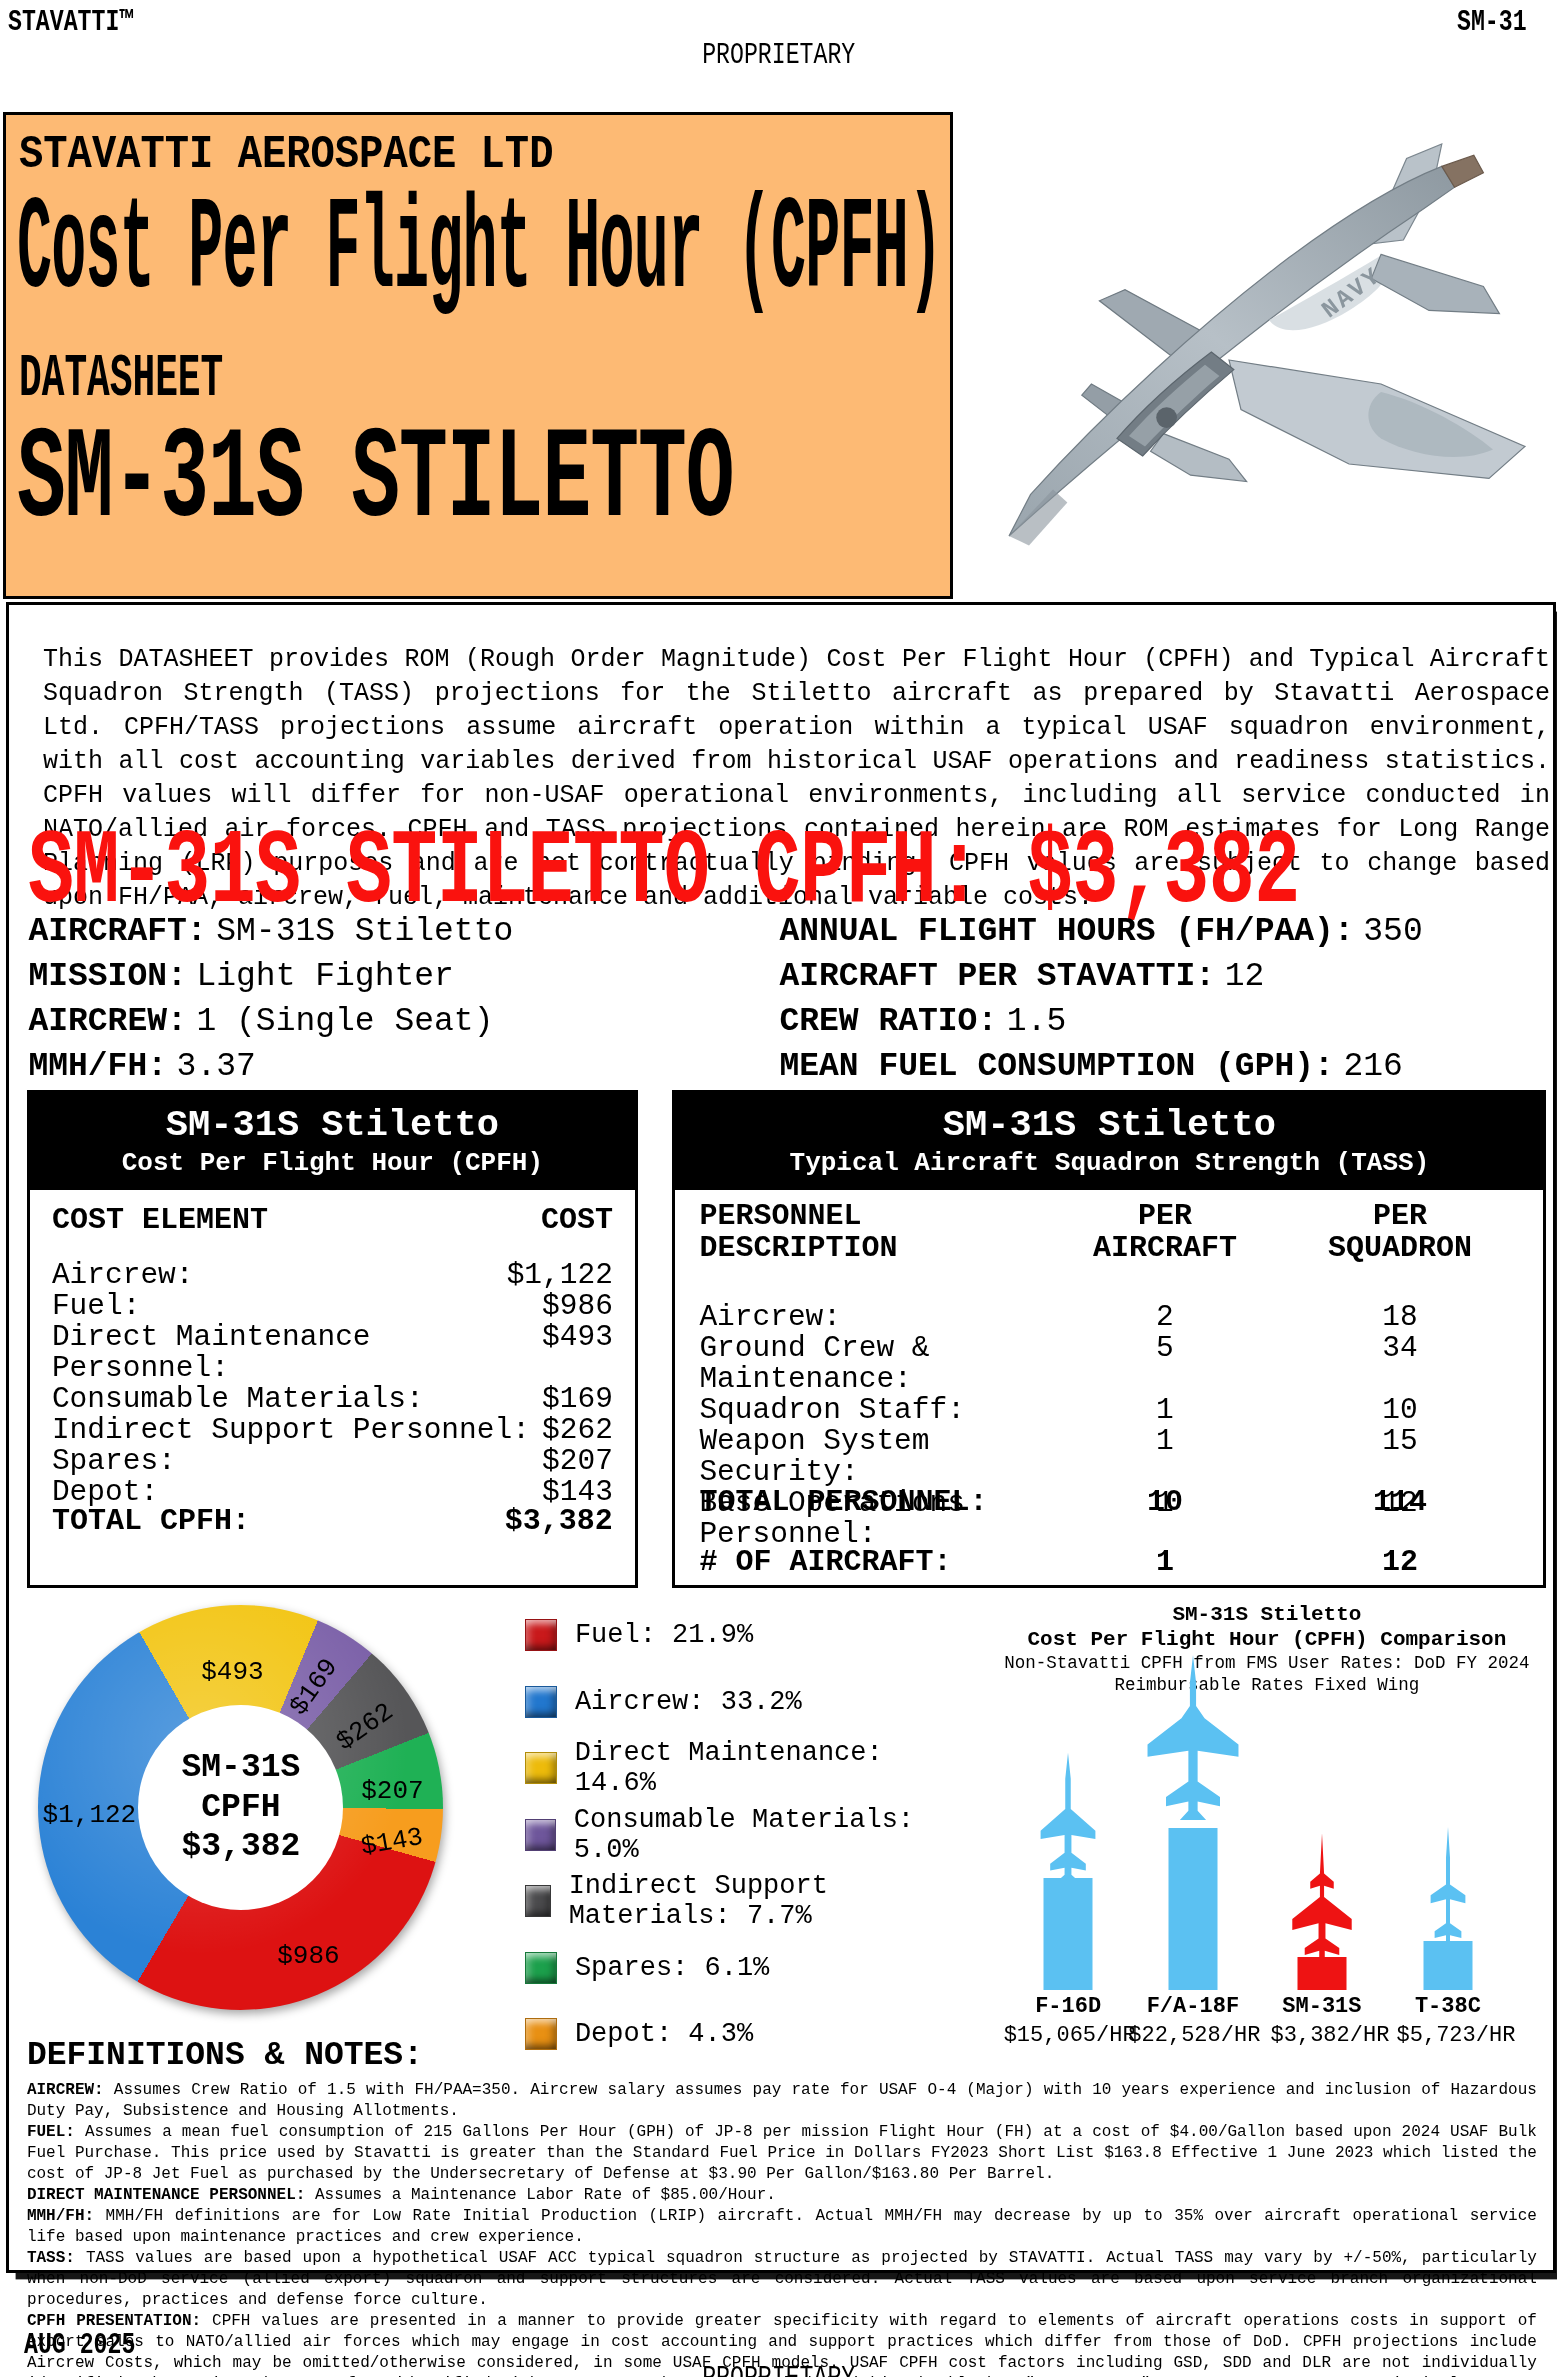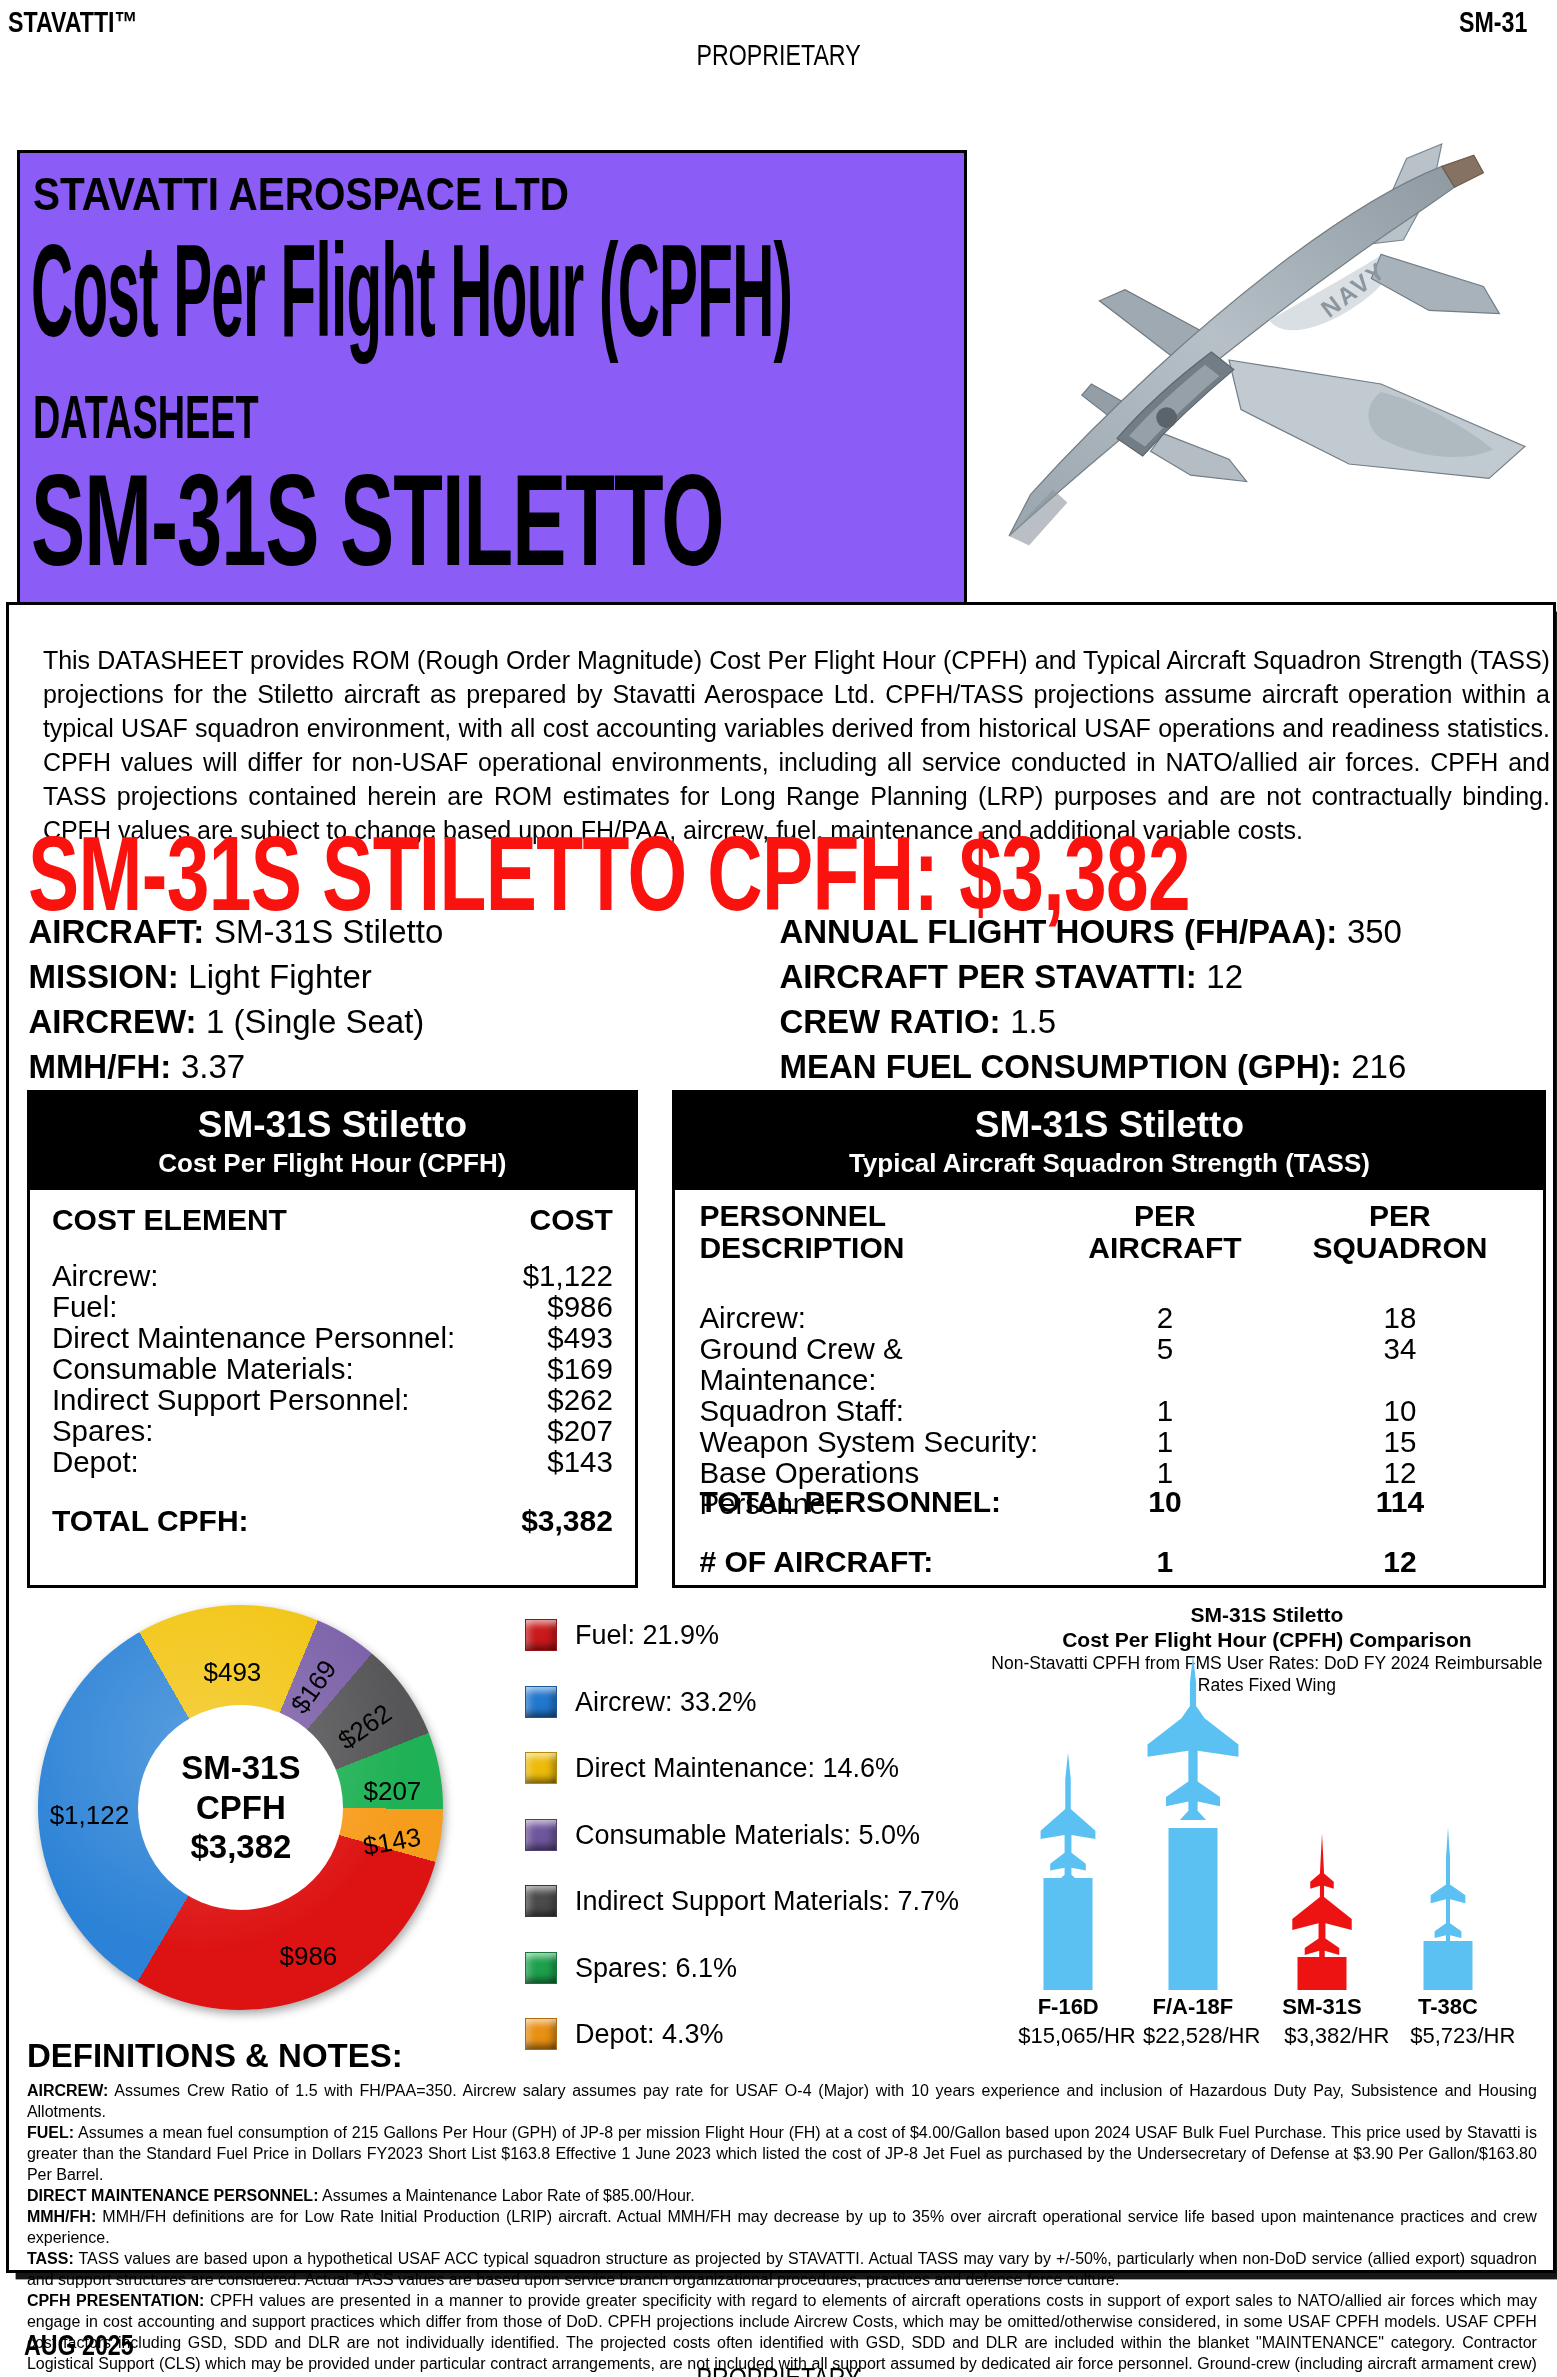--- a/index.html
+++ b/index.html
@@ -1,30 +1,30 @@
 <!DOCTYPE html>
 <html style="font-size:12.7px"><head>
 <meta charset="utf-8">
 <style>
   html,body{margin:0;padding:0;background:#fff;}
   .page{position:relative;width:1557px;height:2377px;background:#fff;
-        font-family:Liberation Sans, sans-serif;color:#000;overflow:hidden;}
+        font-family:Liberation Mono, monospace;color:#000;overflow:hidden;}
   .sqz{display:inline-block;white-space:nowrap;transform-origin:left top;transform:scaleX(var(--sx,1));}
   .sqz-c{display:inline-block;white-space:nowrap;transform-origin:center top;transform:scaleX(var(--sx,1));}
   .b{font-weight:bold;}
 
   
   .hdr{position:absolute;left:8px;right:8px;top:6.4px;height:35px;font-size:29px;font-weight:bold;}
   .hdr .c{position:absolute;left:0;right:0;text-align:center;font-weight:normal;}
   .hdr .r{position:absolute;right:4.8px;top:0;}
   .ftr{position:absolute;left:24px;right:24px;top:2329px;height:35px;font-size:29px;}
   .ftr .c{position:absolute;left:0;right:0;text-align:center;}
 
   
-  .titlebox{position:absolute;left:17px;top:112px;width:944px;height:481px;border:3.2px solid #000;background:#8b5cf6;margin-top:38px;}
+  .titlebox{position:absolute;left:3px;top:112px;width:944px;height:481px;border:3.2px solid #000;background:#fdba74;}
   .company{position:absolute;left:12.7px;top:14.3px;font-size:46px;font-weight:bold;}
   .doctitle{position:absolute;left:11px;top:62px;font-size:131px;font-weight:bold;letter-spacing:-1.6px;}
   .doctype{position:absolute;left:12.7px;top:229px;font-size:61px;font-weight:bold;}
   .model{position:absolute;left:11px;top:293px;font-size:129px;font-weight:bold;letter-spacing:-1.6px;}
   .powerplant{position:absolute;left:12.7px;top:430px;font-size:34px;}
 
   
   .hero{position:absolute;left:965px;top:113px;width:592px;height:478px;}
 
   

